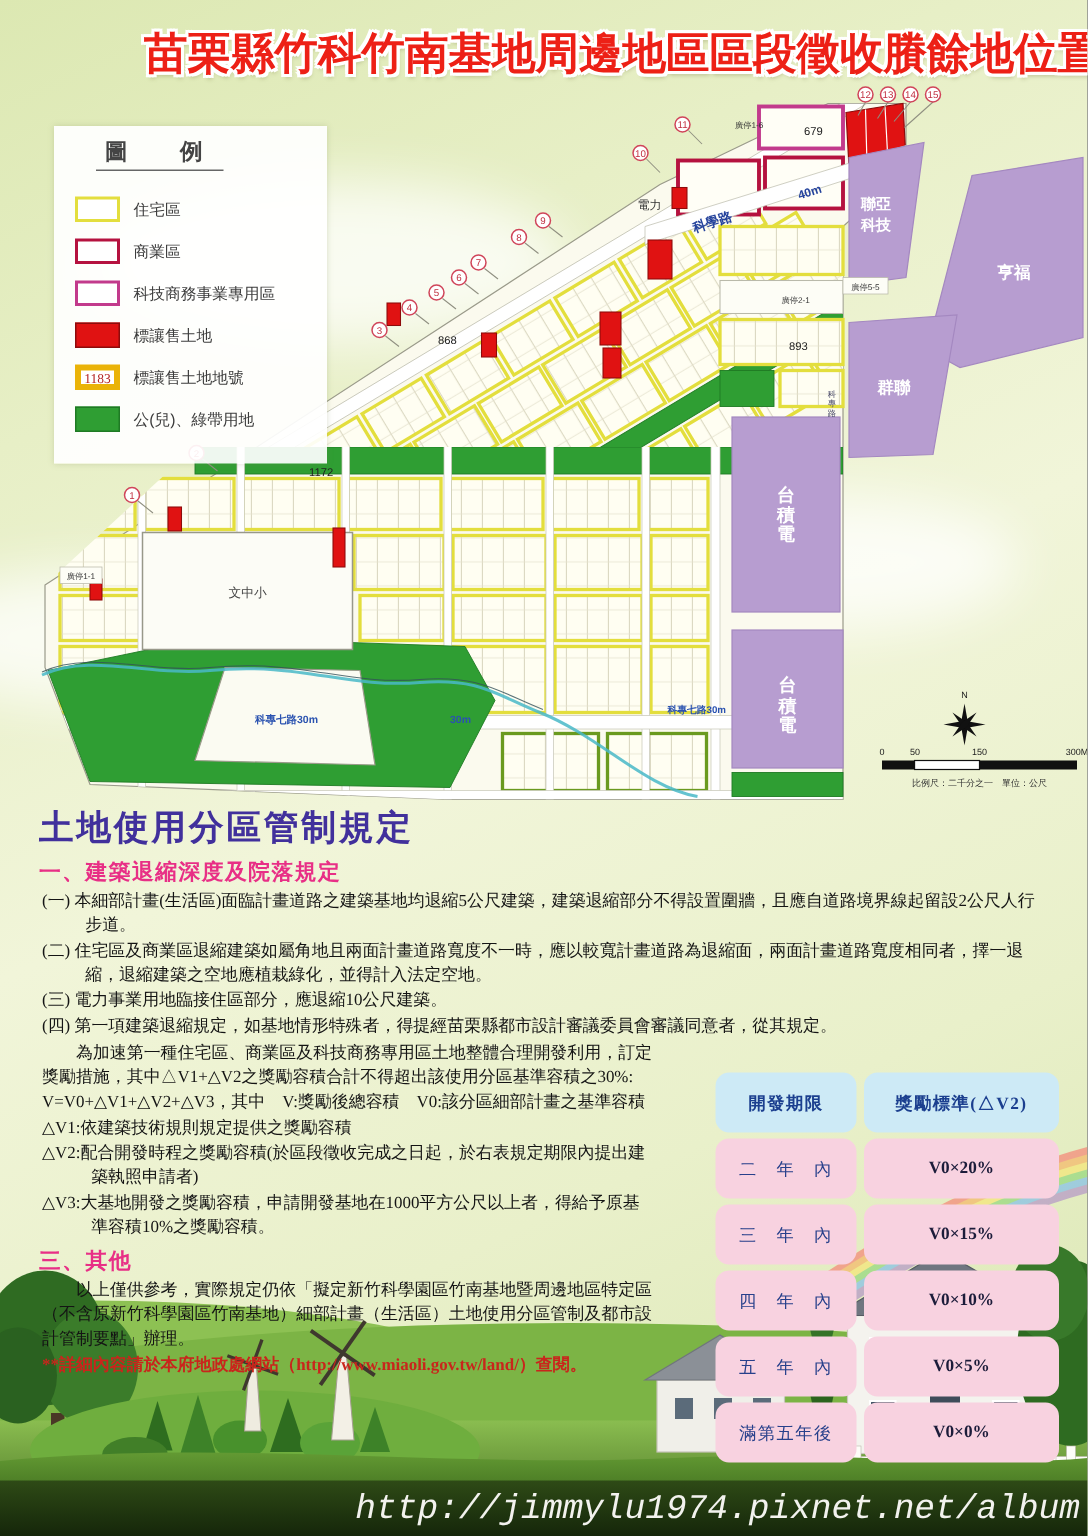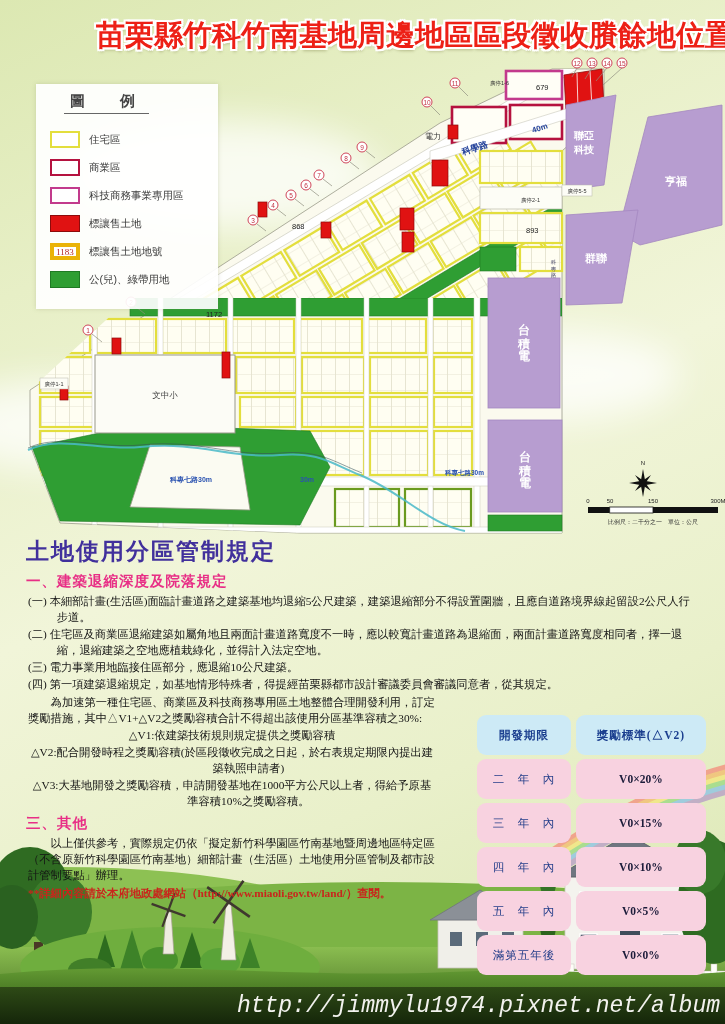--- a/index.html
+++ b/index.html
@@ -24,21 +24,21 @@
   .sw-num{border:4px solid #eab308;font-size:9px;color:#b32424;font-family:"Liberation Serif",serif;}
   .sw-park{background:#2f9e33;border:1px solid #1f7a24;}
   .legend-item span.lab{font-size:10.5px;color:#3c3c3c;}
   .mapsvg{position:absolute;top:55px;left:0;z-index:2;}
   .regs{position:absolute;top:536px;left:0;width:725px;z-index:3;padding:0;}
   .regs h1{margin:0 0 4px 26px;font-size:23px;letter-spacing:2px;color:#41309c;font-weight:900;}
   .sec-h{margin:5px 0 2px 26px;font-size:14.5px;font-weight:900;color:#e82f86;letter-spacing:1px;}
   .regs p{margin:1px 26px 1px 28px;font-size:11.3px;line-height:1.42;color:#141414;
     font-family:"Liberation Serif",serif;}
   .hang{padding-left:2.55em;text-indent:-2.55em;}
-  .hang3{padding-left:2.9em;text-indent:-2.9em;text-align:center;}
+  .hang3{padding-left:2.9em;text-indent:-2.9em;}
   .ind2{text-indent:2em;}
   .cols{display:flex;align-items:flex-start;}
   .col-left{width:462px;flex:0 0 auto;}
   .col-right{flex:1;padding:18px 14px 0 10px;}
   .note{color:#c9251c !important;font-weight:bold;}
   table.award{border-collapse:separate;border-spacing:5px 4px;width:100%;}
   table.award td{border-radius:9px;text-align:center;font-family:"Liberation Serif",serif;
     font-size:11.5px;height:18px;padding:11px 2px;}
   td.hdr{background:#cdeaf6;color:#1b3f8f;font-weight:bold;font-size:11px;letter-spacing:1px;}
   td.term{background:#f8d2e0;color:#27408b;letter-spacing:1px;}
@@ -347,20 +347,21 @@
   <div class="regs">
     <h1>土地使用分區管制規定</h1>
     <div class="sec-h">一、建築退縮深度及院落規定</div>
     <p class="hang">(一) 本細部計畫(生活區)面臨計畫道路之建築基地均退縮5公尺建築，建築退縮部分不得設置圍牆，且應自道路境界線起留設2公尺人行步道。</p>
     <p class="hang">(二) 住宅區及商業區退縮建築如屬角地且兩面計畫道路寬度不一時，應以較寬計畫道路為退縮面，兩面計畫道路寬度相同者，擇一退縮，退縮建築之空地應植栽綠化，並得計入法定空地。</p>
     <p class="hang">(三) 電力事業用地臨接住區部分，應退縮10公尺建築。</p>
     <p class="hang">(四) 第一項建築退縮規定，如基地情形特殊者，得提經苗栗縣都市設計審議委員會審議同意者，從其規定。</p>
     <div class="cols">
       <div class="col-left">
         <p class="ind2">為加速第一種住宅區、商業區及科技商務專用區土地整體合理開發利用，訂定獎勵措施，其中△V1+△V2之獎勵容積合計不得超出該使用分區基準容積之30%:</p>
+        <p>V=V0+△V1+△V2+△V3，其中　V:獎勵後總容積　V0:該分區細部計畫之基準容積</p>
         <p class="hang3">△V1:依建築技術規則規定提供之獎勵容積</p>
         <p class="hang3">△V2:配合開發時程之獎勵容積(於區段徵收完成之日起，於右表規定期限內提出建築執照申請者)</p>
         <p class="hang3">△V3:大基地開發之獎勵容積，申請開發基地在1000平方公尺以上者，得給予原基準容積10%之獎勵容積。</p>
         <div class="sec-h">三、其他</div>
         <p class="ind2">以上僅供參考，實際規定仍依「擬定新竹科學園區竹南基地暨周邊地區特定區（不含原新竹科學園區竹南基地）細部計畫（生活區）土地使用分區管制及都市設計管制要點」辦理。</p>
         <p class="note">**詳細內容請於本府地政處網站（http://www.miaoli.gov.tw/land/）查閱。</p>
       </div>
       <div class="col-right">
         <table class="award">
           <tbody>

